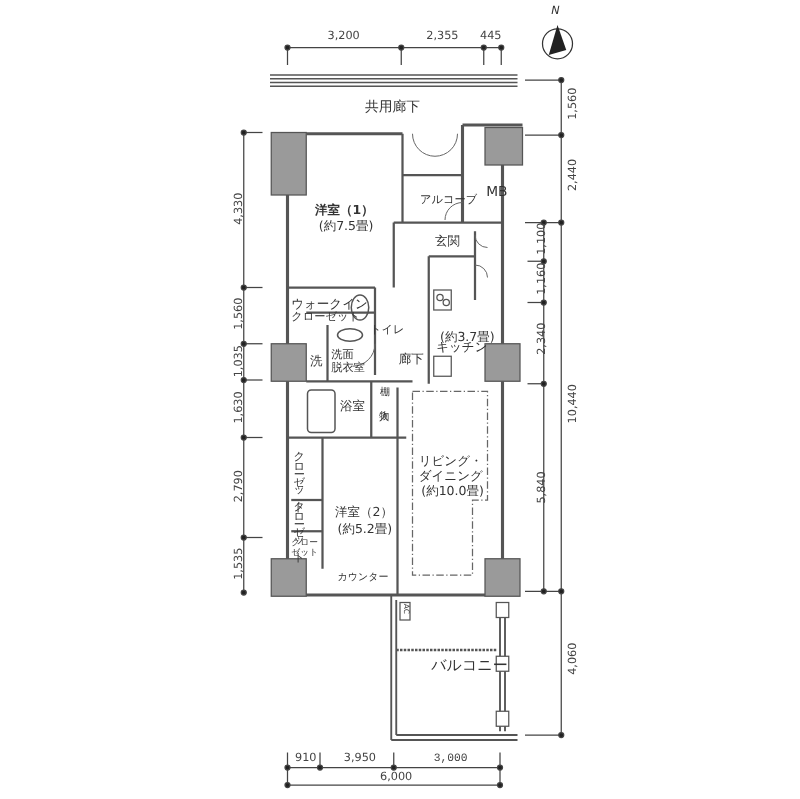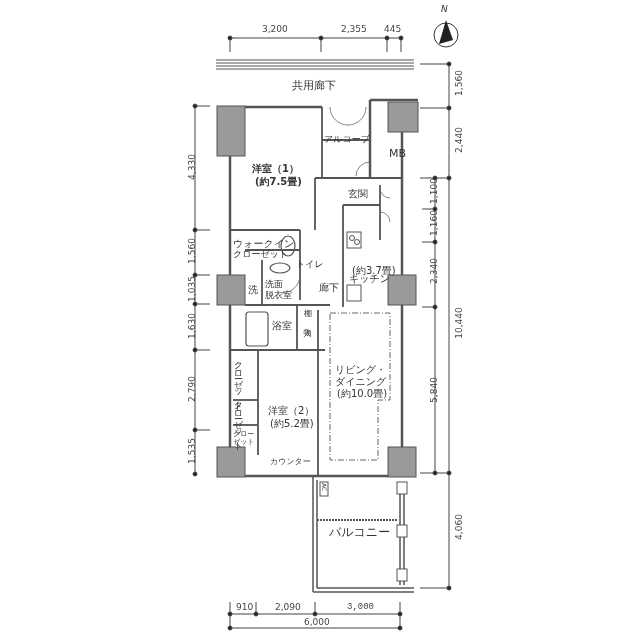--- a/index.html
+++ b/index.html
@@ -191,30 +191,30 @@
 <div class="vdim" style="left:421px;top:385px;">5,840</div>
 
 <div class="vdim" style="left:179px;top:162px;">4,330</div>
 <div class="vdim" style="left:179px;top:246px;">1,560</div>
 <div class="vdim" style="left:179px;top:284px;">1,035</div>
 <div class="vdim" style="left:179px;top:321px;">1,630</div>
 <div class="vdim" style="left:179px;top:384px;">2,790</div>
 <div class="vdim" style="left:179px;top:446px;">1,535</div>
 
 <div class="dim" style="left:236px;top:602px;">910</div>
-<div class="dim" style="left:275px;top:602px;">2,090</div>
+<div class="dim" style="left:275px;top:602px;">3,950</div>
 <div class="dim" style="left:347px;top:602px;font-family:Liberation Mono, monospace;">3,000</div>
 <div class="dim" style="left:304px;top:617px;">6,000</div>
 
 <div class="lbl" style="left:292px;top:80px;font-size:11px;">共用廊下</div>
-<div class="lbl" style="left:324px;top:134px;font-size:9px;">アルコーブ</div>
+<div class="lbl" style="left:324px;top:155px;font-size:9px;padding-left:12px;">アルコーブ</div>
 <div class="lbl" style="left:389px;top:148px;font-size:11px;text-align:right;">MB</div>
 
 <div class="lbl" style="left:252px;top:163px;font-weight:bold;">洋室（1）</div>
-<div class="lbl" style="left:255px;top:176px;font-weight:bold;">(約7.5畳)</div>
+<div class="lbl" style="left:255px;top:176px;">(約7.5畳)</div>
 
 <div class="lbl" style="left:348px;top:188px;">玄関</div>
 
 <div class="lbl" style="left:233px;top:238px;font-size:10px;">ウォークイン</div>
 <div class="lbl" style="left:233px;top:249px;font-size:9px;">クローゼット</div>
 <div class="lbl" style="left:296px;top:259px;font-size:9px;">トイレ</div>
 
 <div class="lbl" style="left:349px;top:253px;margin-top:20px;">キッチン</div>
 <div class="lbl" style="left:352px;top:265px;">(約3.7畳)</div>
 
@@ -232,14 +232,14 @@
 <div class="lbl" style="left:233px;top:430px;font-size:7px;width:22px;white-space:normal;">クローゼット</div>
 
 <div class="lbl" style="left:268px;top:405px;text-align:right;">洋室（2）</div>
 <div class="lbl" style="left:270px;top:418px;">(約5.2畳)</div>
 
 <div class="lbl" style="left:335px;top:364px;">リビング・</div>
 <div class="lbl" style="left:335px;top:376px;">ダイニング</div>
 <div class="lbl" style="left:337px;top:388px;">(約10.0畳)</div>
 
 <div class="lbl" style="left:270px;top:457px;font-size:8px;">カウンター</div>
-<div class="lbl" style="left:329px;top:526px;font-size:12px;">バルコニー</div>
+<div class="lbl" style="left:345px;top:526px;font-size:12px;">バルコニー</div>
 <div class="vtxt" style="left:321px;top:483px;font-size:6px;">AC</div>
 
 </body></html>

